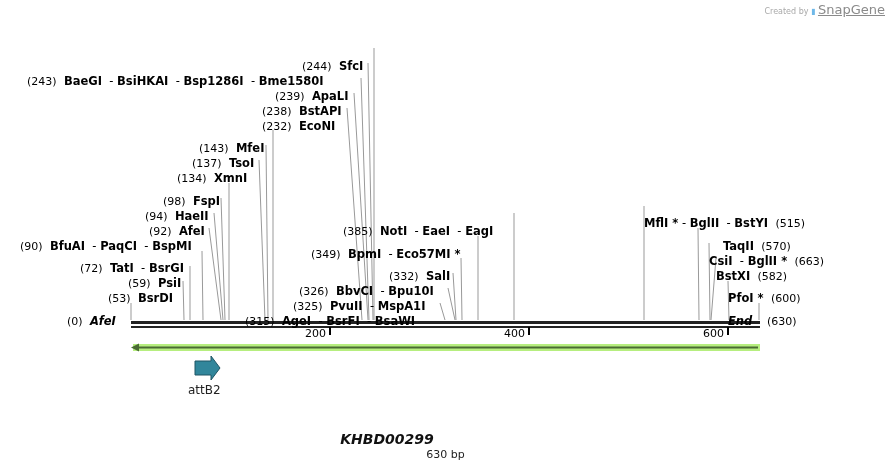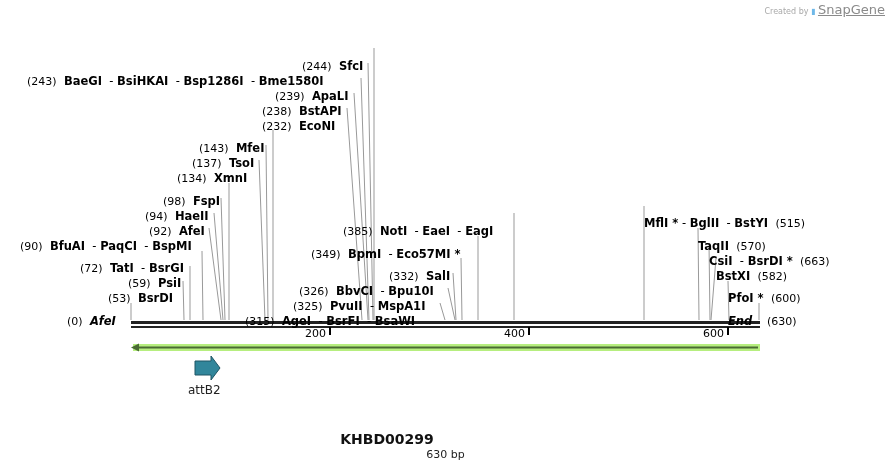--- a/index.html
+++ b/index.html
@@ -5,21 +5,21 @@
   html,body{margin:0;padding:0;background:#fff;}
   body{width:891px;height:471px;position:relative;overflow:hidden;font-family:"DejaVu Sans","Liberation Sans",sans-serif;}
   #map{position:absolute;left:0;top:0;width:891px;height:471px;}
   .lbl{position:absolute;white-space:nowrap;font-size:11.5px;color:#000;line-height:14px;margin-top:24px;}
   .pos{font-weight:normal;font-size:11px;}
   .nm{font-weight:bold;font-size:11.5px;}
   .sep{font-weight:normal;}
   .it{font-style:italic;font-weight:bold;}
   .credit{position:absolute;right:6px;top:2px;font-size:8px;color:#a9a9a9;}
   .credit .sg{font-size:13px;color:#8a8a8a;text-decoration:underline;}
-  .title{position:absolute;left:0;width:774px;text-align:center;top:431px;font-weight:bold;font-size:14px;color:#111;}
+  .title{position:absolute;left:0;width:774px;text-align:center;top:431px;font-weight:bold;font-size:14px;color:#111;font-style:italic;}
   .sub{position:absolute;left:0;width:891px;text-align:center;top:448px;font-size:11px;color:#222;}
   .tick{position:absolute;font-size:11px;color:#000;top:327px;}
   .feat{position:absolute;top:383px;left:188px;font-size:12px;color:#222;text-align:right;}
 </style>
 </head>
 <body>
 
 <svg id="map" width="891" height="471">
 
   <g stroke="#999" stroke-width="1" fill="none">
@@ -182,27 +182,27 @@
   <span class="sep">&nbsp;-</span> <span class="nm">BsrFI</span>
   <span class="sep">&nbsp;-</span> <span class="nm">BsaWI</span>
 </div>
 
 <div class="lbl" style="left:644px;top:192px">
   <span class="nm">MflI *</span>
   <span class="sep">-</span> <span class="nm">BglII</span>
   <span class="sep">&nbsp;-</span> <span class="nm">BstYI</span>&nbsp;
   <span class="pos">(515)</span>
 </div>
-<div class="lbl" style="left:698px;top:215px">
+<div class="lbl" style="left:723px;top:215px">
   <span class="nm">TaqII</span>&nbsp;
   <span class="pos">(570)</span>
 </div>
 <div class="lbl" style="left:709px;top:230px">
   <span class="nm">CsiI</span>
-  <span class="sep">&nbsp;-</span> <span class="nm">BsrDI *</span>&nbsp;
+  <span class="sep">&nbsp;-</span> <span class="nm">BglII *</span>&nbsp;
   <span class="pos">(663)</span>
 </div>
 <div class="lbl" style="left:716px;top:245px">
   <span class="nm">BstXI</span>&nbsp;
   <span class="pos">(582)</span>
 </div>
 <div class="lbl" style="left:728px;top:267px">
   <span class="nm">PfoI *</span>&nbsp;
   <span class="pos">(600)</span>
 </div>

